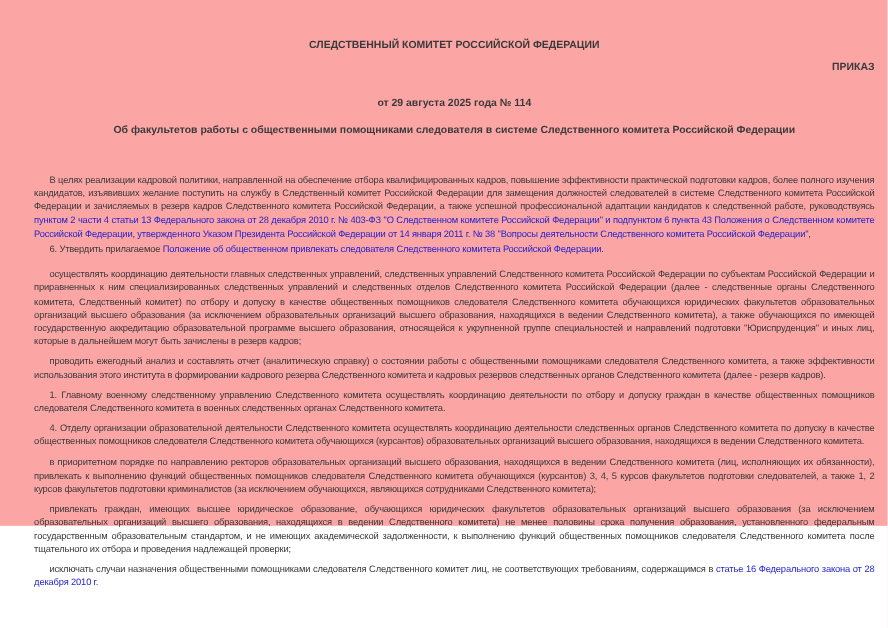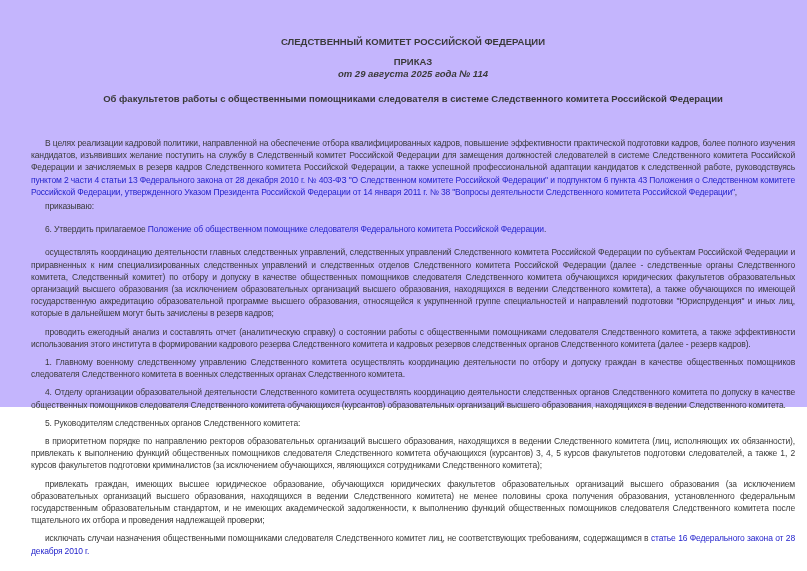--- a/index.html
+++ b/index.html
@@ -10,35 +10,35 @@
   body {
     width: 807px;
     height: 571px;
     overflow: hidden;
     font-family: "Liberation Sans", sans-serif;
     color: #3a3a3a;
   }
   .doc {
     box-sizing: border-box;
     width: 807px;
-    height: 407px;
+    height: 478px;
     padding: 36px 12px 0 31px;
-    background: #c4b5fd;
+    background: #fca5a5;
   }
   .hdr {
     text-align: center;
     font-weight: bold;
     font-size: 9.5px;
     line-height: 12px;
     letter-spacing: 0;
     margin: 0;
   }
   .hdr-org   { margin-bottom: 8px; }
-  .hdr-type  { margin-bottom: 0; }
-  .hdr-date  { margin-bottom: 13px; font-style: italic; }
+  .hdr-type  { margin-bottom: 20px; text-align: right; }
+  .hdr-date  { margin-bottom: 13px; }
   .hdr-title { margin-bottom: 32px; }
   .body-text {
     font-size: 8.5px;
     line-height: 12.2px;
     letter-spacing: -0.15px;
   }
   .para {
     margin: 0 0 6px 0;
     text-indent: 14px;
     text-align: justify;
@@ -55,24 +55,22 @@
 <body>
 
 <div class="doc">
   <p class="hdr hdr-org">СЛЕДСТВЕННЫЙ КОМИТЕТ РОССИЙСКОЙ ФЕДЕРАЦИИ</p>
   <p class="hdr hdr-type">ПРИКАЗ</p>
   <p class="hdr hdr-date">от 29 августа 2025 года № 114</p>
   <p class="hdr hdr-title">Об факультетов работы с общественными помощниками следователя в системе Следственного комитета Российской Федерации</p>
 
   <div class="body-text">
       <p class="para mb-sm"><span>В целях реализации кадровой политики, направленной на обеспечение отбора квалифицированных кадров, повышение эффективности практической подготовки кадров, более полного изучения кандидатов, изъявивших желание поступить на службу в Следственный комитет Российской Федерации для замещения должностей следователей в системе Следственного комитета Российской Федерации и зачисляемых в резерв кадров Следственного комитета Российской Федерации, а также успешной профессиональной адаптации кандидатов к следственной работе, руководствуясь </span><span class="link">пунктом 2 части 4 статьи 13 Федерального закона от 28 декабря 2010 г. № 403-ФЗ "О Следственном комитете Российской Федерации" и подпунктом 6 пункта 43 Положения о Следственном комитете Российской Федерации, утвержденного Указом Президента Российской Федерации от 14 января 2011 г. № 38 "Вопросы деятельности Следственного комитета Российской Федерации"</span><span>,</span></p>
-      <p class="para mb-lg"><span>приказываю:</span></p>
-      <p class="para mb-lg"><span>6. Утвердить прилагаемое </span><span class="link">Положение об общественном помощнике следователя Федерального комитета Российской Федерации</span><span>.</span></p>
+      <p class="para mb-lg"><span>6. Утвердить прилагаемое </span><span class="link">Положение об общественном привлекать следователя Следственного комитета Российской Федерации</span><span>.</span></p>
       <p class="para"><span>осуществлять координацию деятельности главных следственных управлений, следственных управлений Следственного комитета Российской Федерации по субъектам Российской Федерации и приравненных к ним специализированных следственных управлений и следственных отделов Следственного комитета Российской Федерации (далее - следственные органы Следственного комитета, Следственный комитет) по отбору и допуску в качестве общественных помощников следователя Следственного комитета обучающихся юридических факультетов образовательных организаций высшего образования (за исключением образовательных организаций высшего образования, находящихся в ведении Следственного комитета), а также обучающихся по имеющей государственную аккредитацию образовательной программе высшего образования, относящейся к укрупненной группе специальностей и направлений подготовки "Юриспруденция" и иных лиц, которые в дальнейшем могут быть зачислены в резерв кадров;</span></p>
       <p class="para"><span>проводить ежегодный анализ и составлять отчет (аналитическую справку) о состоянии работы с общественными помощниками следователя Следственного комитета, а также эффективности использования этого института в формировании кадрового резерва Следственного комитета и кадровых резервов следственных органов Следственного комитета (далее - резерв кадров).</span></p>
       <p class="para"><span>1. Главному военному следственному управлению Следственного комитета осуществлять координацию деятельности по отбору и допуску граждан в качестве общественных помощников следователя Следственного комитета в военных следственных органах Следственного комитета.</span></p>
       <p class="para"><span>4. Отделу организации образовательной деятельности Следственного комитета осуществлять координацию деятельности следственных органов Следственного комитета по допуску в качестве общественных помощников следователя Следственного комитета обучающихся (курсантов) образовательных организаций высшего образования, находящихся в ведении Следственного комитета.</span></p>
-      <p class="para"><span>5. Руководителям следственных органов Следственного комитета:</span></p>
       <p class="para"><span>в приоритетном порядке по направлению ректоров образовательных организаций высшего образования, находящихся в ведении Следственного комитета (лиц, исполняющих их обязанности), привлекать к выполнению функций общественных помощников следователя Следственного комитета обучающихся (курсантов) 3, 4, 5 курсов факультетов подготовки следователей, а также 1, 2 курсов факультетов подготовки криминалистов (за исключением обучающихся, являющихся сотрудниками Следственного комитета);</span></p>
       <p class="para"><span>привлекать граждан, имеющих высшее юридическое образование, обучающихся юридических факультетов образовательных организаций высшего образования (за исключением образовательных организаций высшего образования, находящихся в ведении Следственного комитета) не менее половины срока получения образования, установленного федеральным государственным образовательным стандартом, и не имеющих академической задолженности, к выполнению функций общественных помощников следователя Следственного комитета после тщательного их отбора и проведения надлежащей проверки;</span></p>
       <p class="para"><span>исключать случаи назначения общественными помощниками следователя Следственного комитет лиц, не соответствующих требованиям, содержащимся в </span><span class="link">статье 16 Федерального закона от 28 декабря 2010 г.</span></p>
     </div>
 </div>
 
 </body></html>

